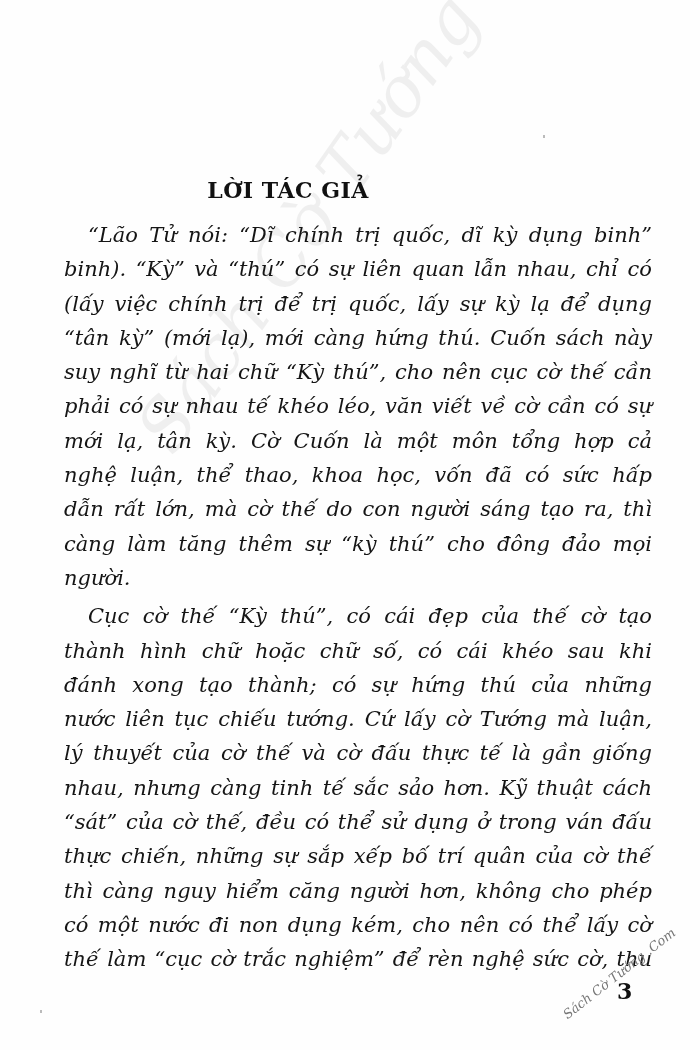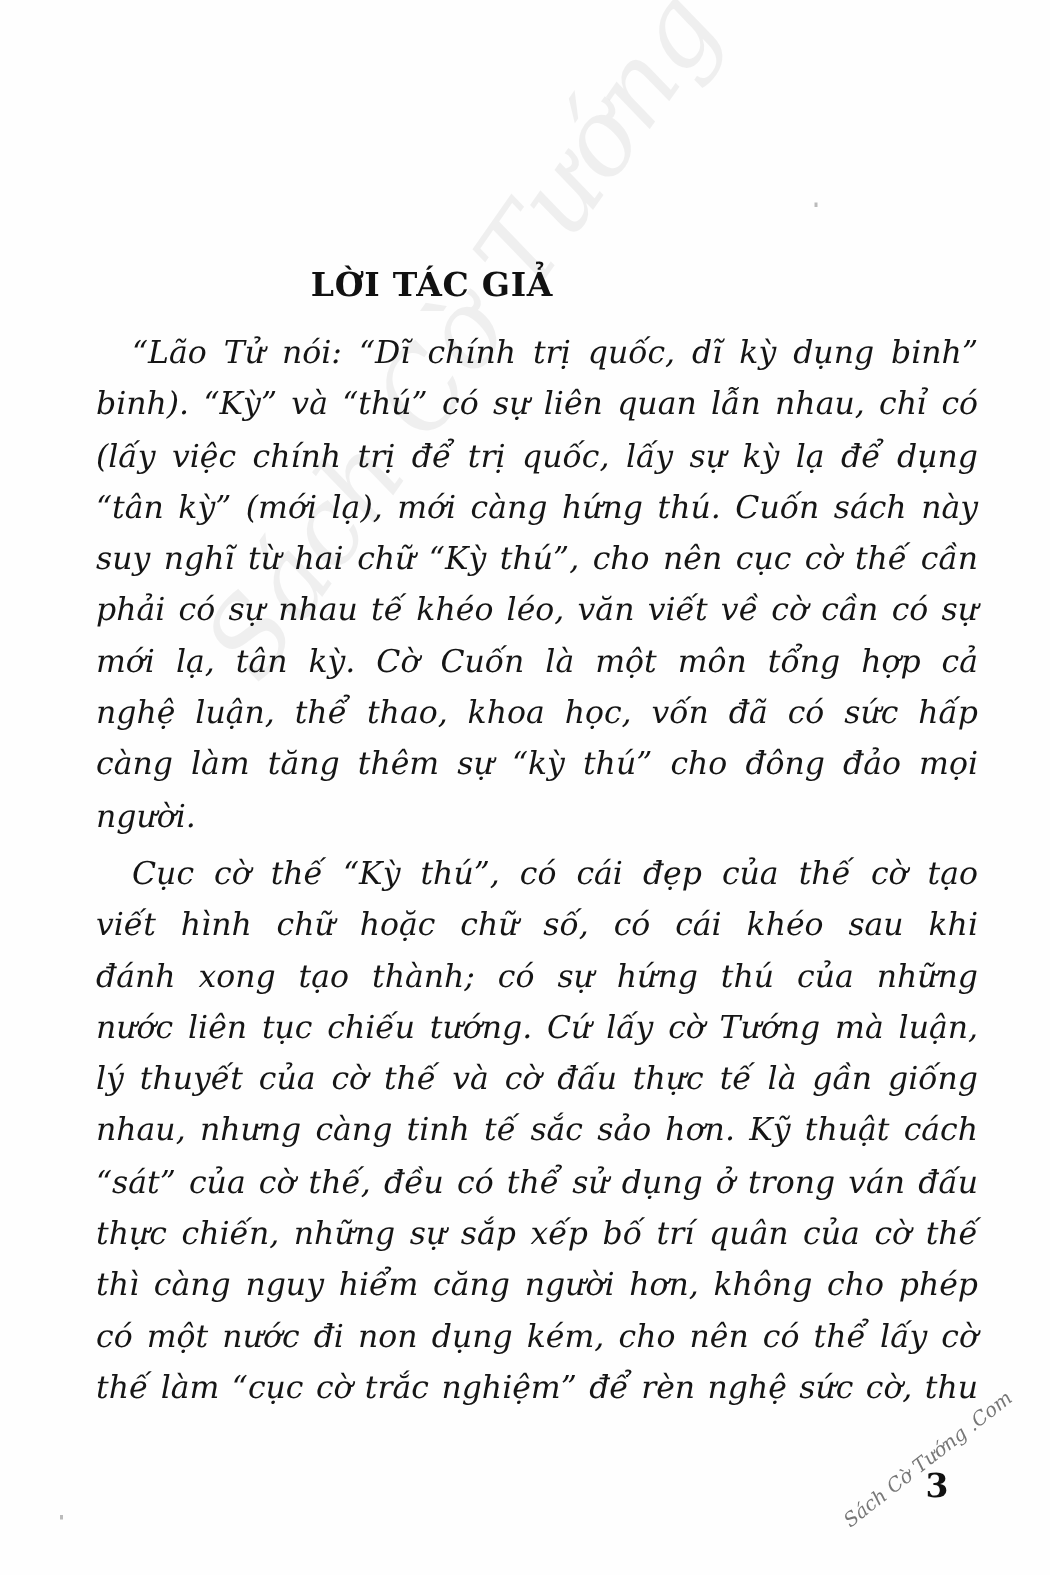--- a/index.html
+++ b/index.html
@@ -120,28 +120,29 @@
 
     <div>
       <span class="line indent">“Lão Tử nói: “Dĩ chính trị quốc, dĩ kỳ dụng binh”</span>
       <span class="line">binh). “Kỳ” và “thú” có sự liên quan lẫn nhau, chỉ có</span>
       <span class="line">(lấy việc chính trị để trị quốc, lấy sự kỳ lạ để dụng</span>
       <span class="line">“tân kỳ” (mới lạ), mới càng hứng thú. Cuốn sách này</span>
       <span class="line">suy nghĩ từ hai chữ “Kỳ thú”, cho nên cục cờ thế cần</span>
       <span class="line">phải có sự nhau tế khéo léo, văn viết về cờ cần có sự</span>
       <span class="line">mới lạ, tân kỳ. Cờ Cuốn là một môn tổng hợp cả</span>
       <span class="line">nghệ luận, thể thao, khoa học, vốn đã có sức hấp</span>
+      <span class="line">dẫn rất lớn, mà cờ thế do con người sáng tạo ra, thì</span>
       <span class="line">càng làm tăng thêm sự “kỳ thú” cho đông đảo mọi</span>
       <span class="line last">người.</span>
     </div>
     <span class="para-gap"></span>
 
     <div>
       <span class="line indent">Cục cờ thế “Kỳ thú”, có cái đẹp của thế cờ tạo</span>
-      <span class="line">viết hình chữ hoặc chữ số, có cái khéo sau khi</span>
+      <span class="line">thành hình chữ hoặc chữ số, có cái khéo sau khi</span>
       <span class="line">đánh xong tạo thành; có sự hứng thú của những</span>
       <span class="line">nước liên tục chiếu tướng. Cứ lấy cờ Tướng mà luận,</span>
       <span class="line">lý thuyết của cờ thế và cờ đấu thực tế là gần giống</span>
       <span class="line">nhau, nhưng càng tinh tế sắc sảo hơn. Kỹ thuật cách</span>
       <span class="line">“sát” của cờ thế, đều có thể sử dụng ở trong ván đấu</span>
       <span class="line">thực chiến, những sự sắp xếp bố trí quân của cờ thế</span>
       <span class="line">thì càng nguy hiểm căng người hơn, không cho phép</span>
       <span class="line">có một nước đi non dụng kém, cho nên có thể lấy cờ</span>
       <span class="line">thế làm “cục cờ trắc nghiệm” để rèn nghệ sức cờ, thu</span>
     </div>

